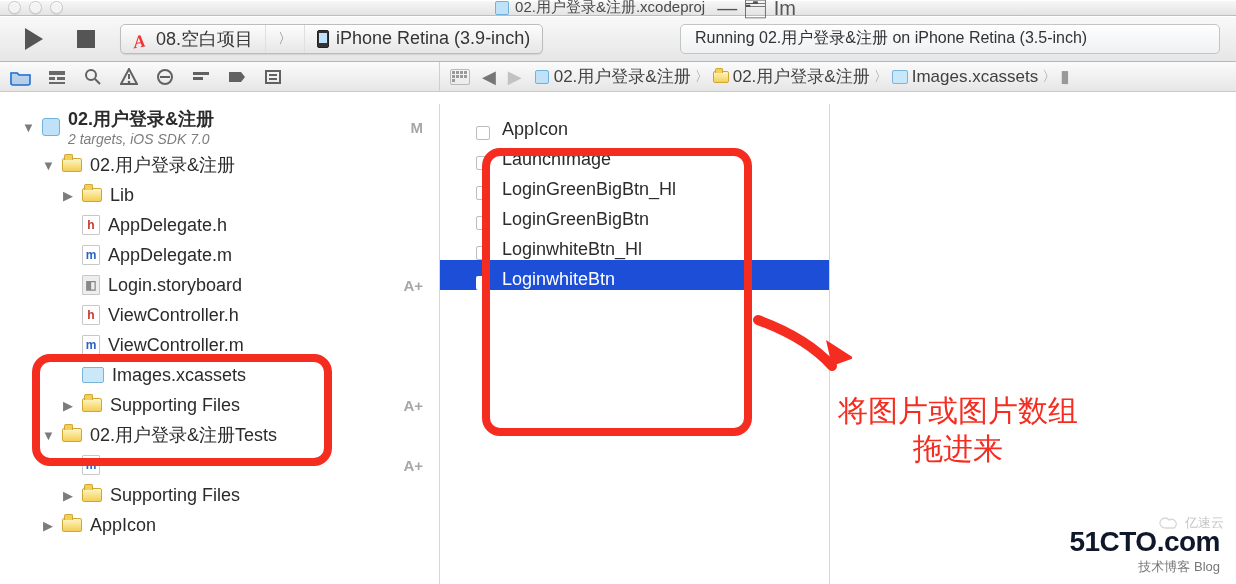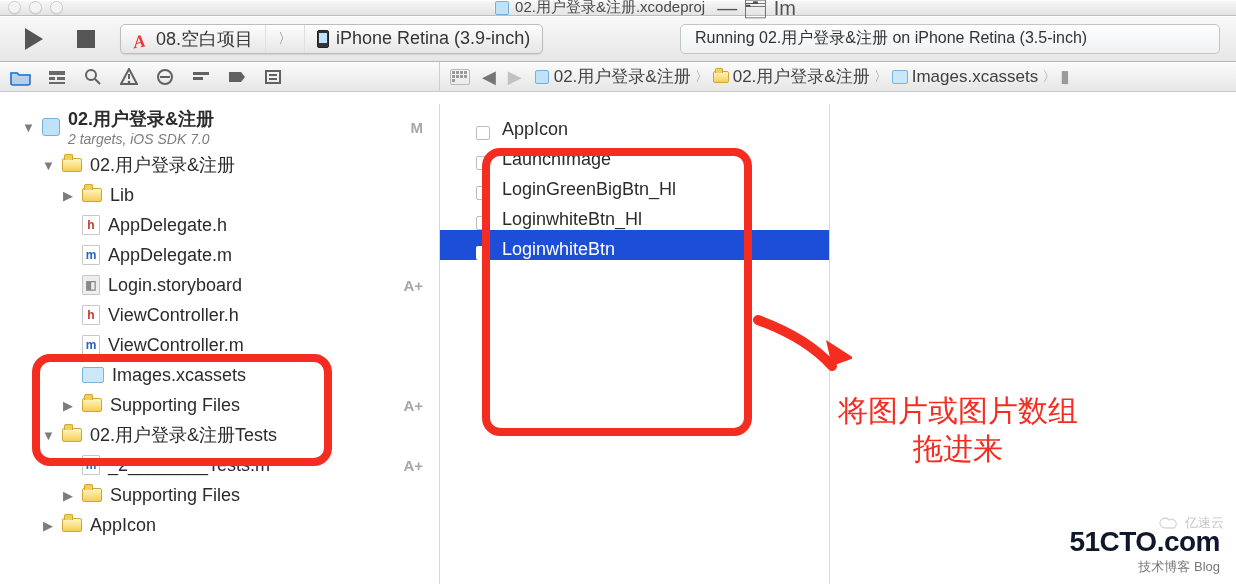--- a/index.html
+++ b/index.html
@@ -275,21 +275,20 @@
       <span class="badge">A+</span>
     </div>
     <div class="side-row indent2">
       <span class="disclose open"></span>
       <span class="ico ico-folder"></span>
       <span>02.用户登录&amp;注册Tests</span>
     </div>
     <div class="side-row indent3">
       <span class="disclose"></span>
       <span class="ico ico-file ico-m">m</span>
-      <span>_2________Tests.m</span>
       <span class="badge">A+</span>
     </div>
     <div class="side-row indent3">
       <span class="disclose closed"></span>
       <span class="ico ico-folder"></span>
       <span>Supporting Files</span>
     </div>
     <div class="side-row indent2">
       <span class="disclose closed"></span>
       <span class="ico ico-folder"></span>
@@ -302,20 +301,24 @@
         <span class="glyph"></span>
         <span>AppIcon</span>
       </div>
     <div class="asset-row">
         <span class="glyph"></span>
         <span>LaunchImage</span>
       </div>
     <div class="asset-row">
         <span class="glyph"></span>
         <span>LoginGreenBigBtn_Hl</span>
+      </div>
+    <div class="asset-row">
+        <span class="glyph"></span>
+        <span>LoginGreenBigBtn</span>
       </div>
     <div class="asset-row">
         <span class="glyph"></span>
         <span>LoginwhiteBtn_Hl</span>
       </div>
     <div class="asset-row sel">
         <span class="glyph"></span>
         <span>LoginwhiteBtn</span>
       </div>
   </div>

